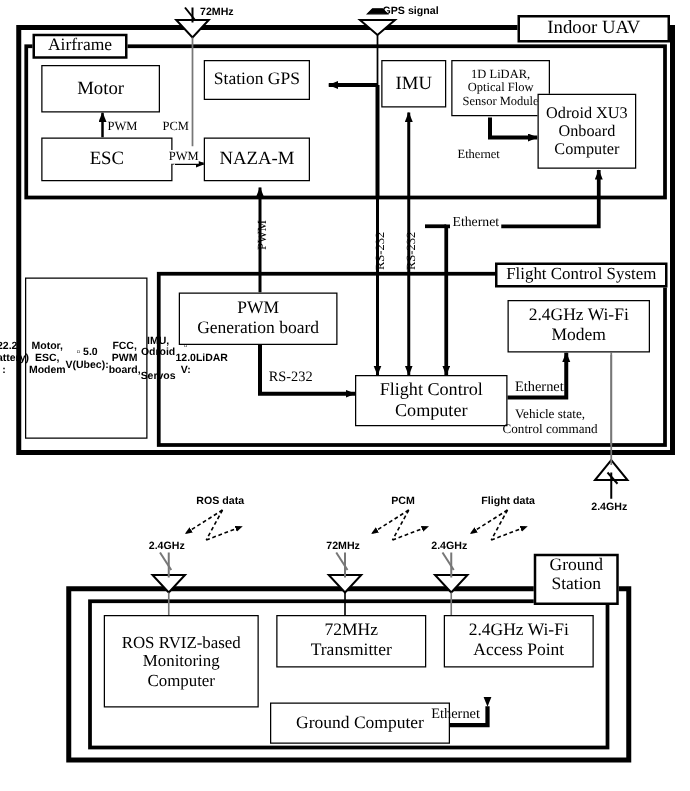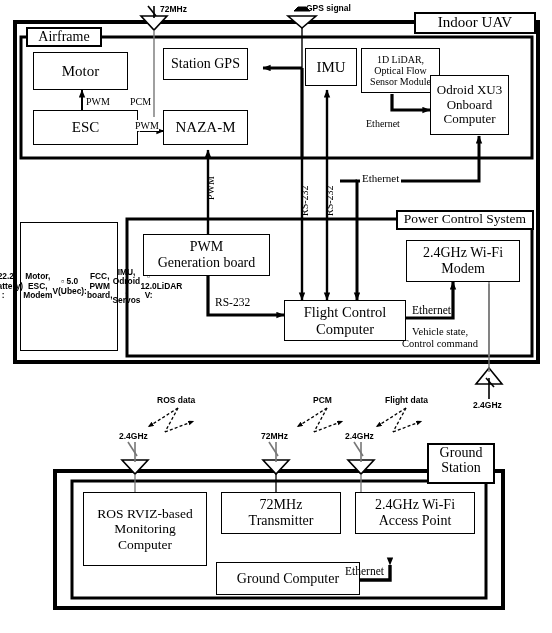--- a/index.html
+++ b/index.html
@@ -137,21 +137,21 @@
 
   <div class="hdr" style="left:414px;top:12px;width:122px;height:22px;font-size:15px;">
     <span>Indoor UAV</span>
   </div>
 
   <div class="hdr" style="left:26px;top:27px;width:76px;height:20px;font-size:14px;">
     <span>Airframe</span>
   </div>
 
   <div class="hdr" style="left:396px;top:210px;width:138px;height:20px;font-size:13.5px;">
-    <span>Power Control System</span>
+    <span>Flight Control System</span>
   </div>
 
   <div class="hdr" style="left:427px;top:443px;width:68px;height:41px;font-size:14px;">
     <span class="nl">Ground<br>Station</span>
   </div>
 
   <div class="node" style="left:33px;top:52px;width:95px;height:38px;font-size:15px;">
     <div class="boxtext">
         <span class="nl">Motor</span>
       </div>

